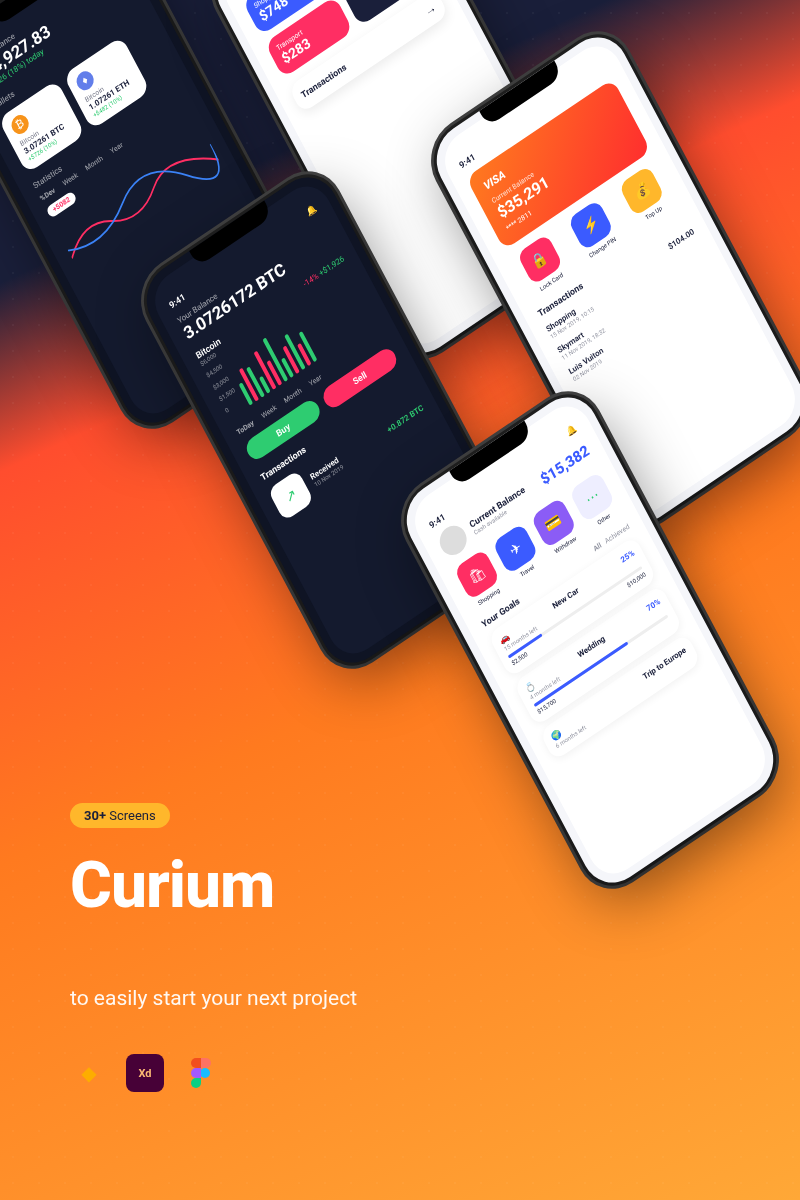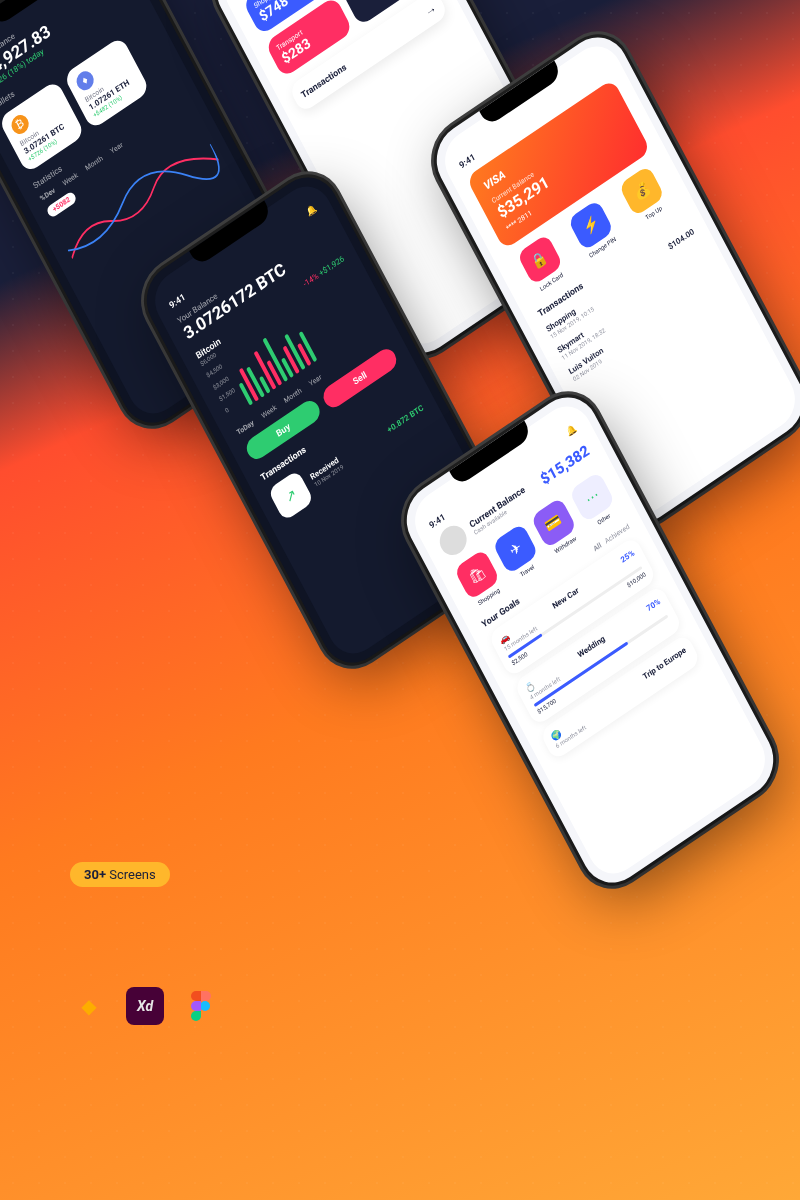--- a/index.html
+++ b/index.html
@@ -40,21 +40,21 @@
 
 .bars{display:flex;gap:3px;align-items:end;height:60px;margin:6px 0;}
 .bar{width:4px;border-radius:2px;}
 .bar.g{background:#2ecc71;}
 .bar.r{background:#ff2e63;}
 
 .wave{height:60px;position:relative;margin-top:6px;}
 .wave svg{width:100%;height:100%;}
 
 
-.hero { position:absolute; left:70px; top:862px; color:#fff; max-width:640px; }
+.hero { position:absolute; left:70px; top:803px; color:#fff; max-width:640px; }
 .badge { display:inline-block; background:#ffb72b; color:#1a1f3a; font-weight:700; padding:5px 14px; border-radius:20px; font-size:13px; }
 .hero h1 { font-size:64px; font-weight:800; margin-top:20px; letter-spacing:-1px; }
 .hero .sub { font-size:16px; opacity:.9; margin-top:4px; }
 .hero .desc { font-size:21px; line-height:1.5; margin-top:28px; font-weight:400; opacity:.95; }
 .tools { display:flex; gap:18px; margin-top:40px; align-items:center; }
 .tool { width:38px; height:38px; border-radius:8px; display:flex; align-items:center; justify-content:center; font-size:20px; }
 </style>
 </head>
 <body>
 
@@ -301,26 +301,28 @@
           </div>
         <div style="font-size:6px;opacity:.5;">6 months left</div>
       </div>
     </div>
   </div>
 
   <div class="hero">
     <span class="badge">
       <span>30+</span> <span style="font-weight:400;">Screens</span>
     </span>
+    <h1>Curium</h1>
     <div class="desc">
       <br>
+      <span>to easily start your next project</span>
     </div>
     <div class="tools">
       <div class="tool" style="color:#fdad00;" title="Sketch">◆</div>
-      <div class="tool" style="background:#470137;color:#e5e5e5;font-size:14px;font-weight:700;font-style:italic;">Xd</div>
+      <div class="tool" style="background:#470137;color:#fdba74;font-size:11px;font-weight:700;">Xd</div>
       <div class="tool">
         <svg width="22" height="30" viewBox="0 0 22 30">
             <circle cx="15" cy="15" r="5" fill="#1abcfe"></circle>
             <path d="M6 0h5v10H6a5 5 0 010-10z" fill="#f24e1e"></path>
             <path d="M11 0h5a5 5 0 010 10h-5z" fill="#ff7262"></path>
             <path d="M6 10h5v10H6a5 5 0 010-10z" fill="#a259ff"></path>
             <path d="M6 20h5v5a5 5 0 11-5-5z" fill="#0acf83"></path>
           </svg>
       </div>
     </div>

